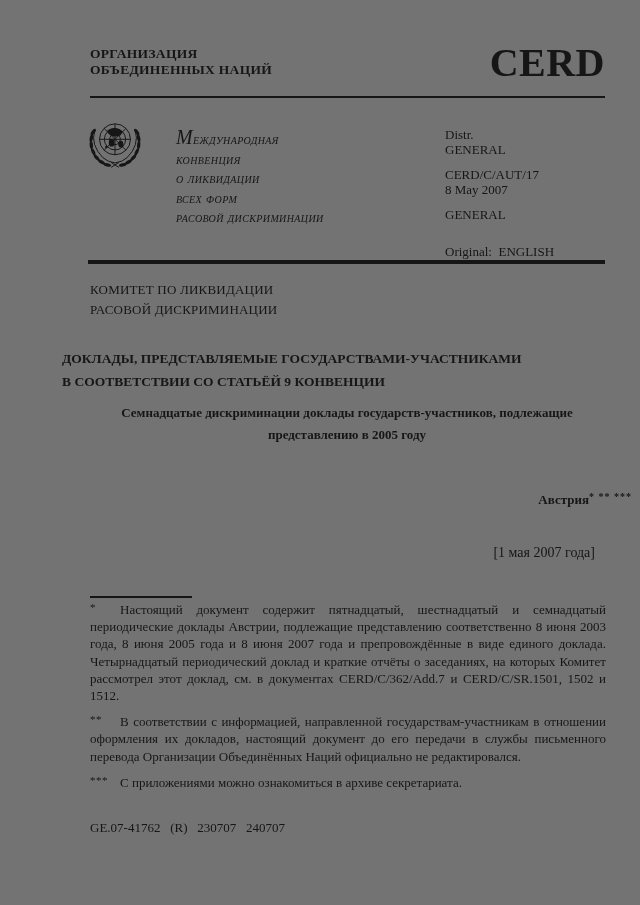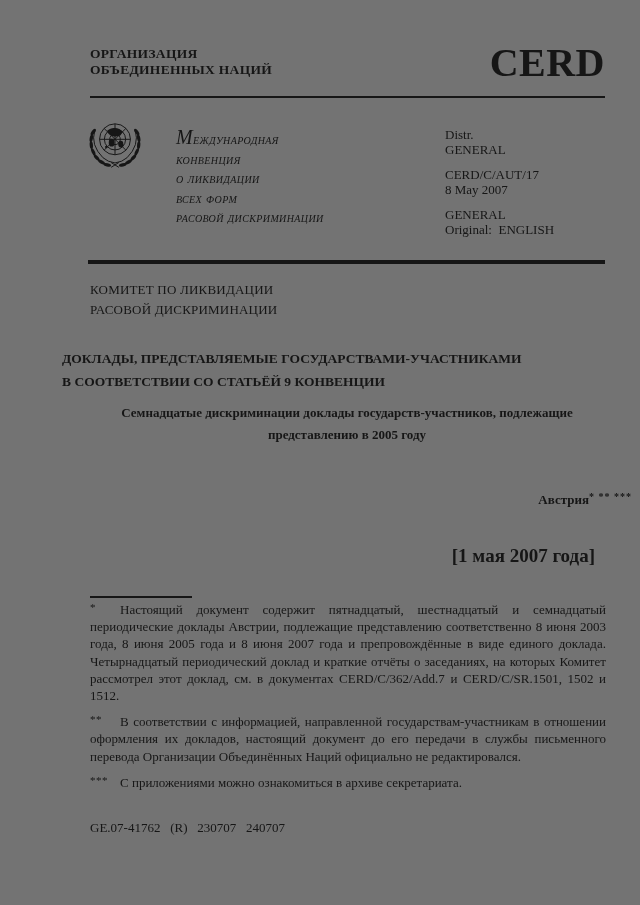--- a/index.html
+++ b/index.html
@@ -68,21 +68,21 @@
     font-size: 20px;
   }
   .distr-block {
     position: absolute;
     left: 445px;
     top: 128px;
     font-size: 13px;
     line-height: 14.5px;
   }
   .distr-group { margin-bottom: 11px; }
-  .pre-space { white-space: pre; }
+  .pre-space { white-space: pre; margin-top: 22px; }
 
   .rule-thick {
     position: absolute;
     left: 88px;
     top: 260px;
     width: 517px;
     height: 4px;
     background: #161616;
   }
 
@@ -135,22 +135,21 @@
   }
   .country-line sup {
     font-size: 10px;
     vertical-align: 4px;
     letter-spacing: 1px;
   }
   .date-bracket {
     position: absolute;
     right: 45px;
     top: 545px;
-    font-size: 19px;
-    font-weight: bold;
+    font-size: 14px;
   }
 
   
   .fn-rule {
     position: absolute;
     left: 90px;
     top: 596px;
     width: 102px;
     height: 1.5px;
     background: #161616;

